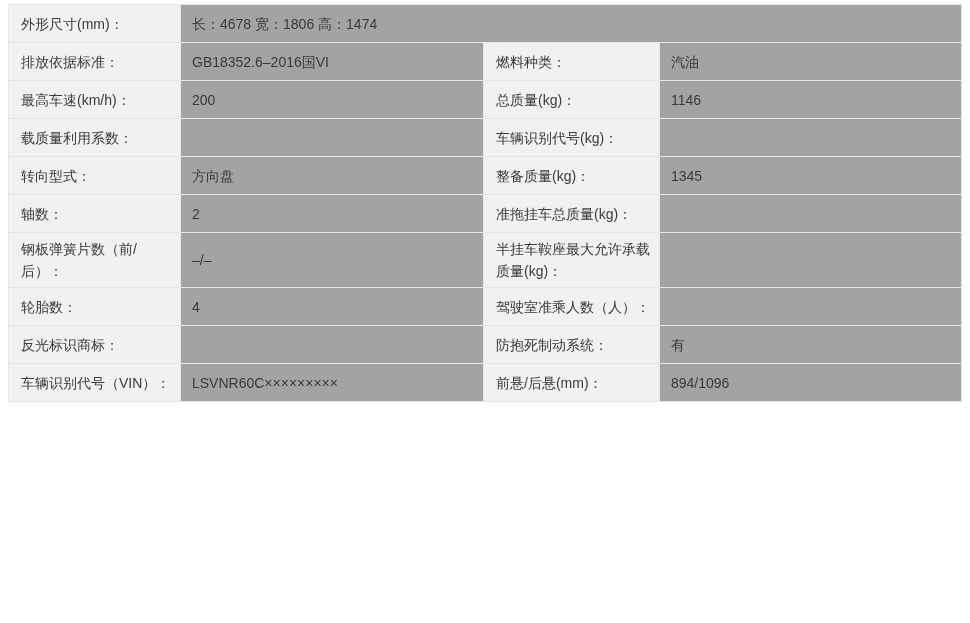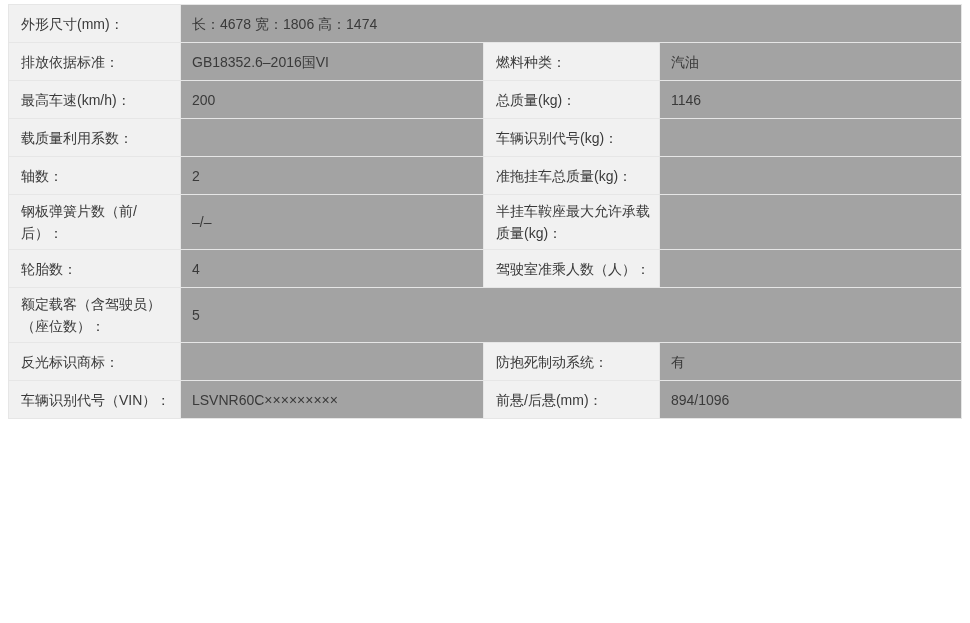--- a/index.html
+++ b/index.html
@@ -73,42 +73,44 @@
           <td class="label">总质量(kg)：</td>
           <td class="value">1146</td>
         </tr>
         <tr>
           <td class="label">载质量利用系数：</td>
           <td class="value"></td>
           <td class="label">车辆识别代号(kg)：</td>
           <td class="value"></td>
         </tr>
         <tr>
+          <td class="label">转向型式：</td>
+          <td class="value">方向盘</td>
+          <td class="label">整备质量(kg)：</td>
+          <td class="value">1345</td>
+        </tr>
+        <tr>
           <td class="label">轴数：</td>
           <td class="value">2</td>
           <td class="label">准拖挂车总质量(kg)：</td>
           <td class="value"></td>
         </tr>
         <tr>
           <td class="label">钢板弹簧片数（前/后）：</td>
           <td class="value">–/–</td>
           <td class="label">半挂车鞍座最大允许承载质量(kg)：</td>
           <td class="value"></td>
         </tr>
         <tr>
           <td class="label">轮胎数：</td>
           <td class="value">4</td>
           <td class="label">驾驶室准乘人数（人）：</td>
           <td class="value"></td>
         </tr>
         <tr>
-          <td class="label" colspan="1">额定载客（含驾驶员）（座位数）：</td>
-          <td class="value" colspan="3">5</td>
-        </tr>
-        <tr>
           <td class="label">反光标识商标：</td>
           <td class="value"></td>
           <td class="label">防抱死制动系统：</td>
           <td class="value">有</td>
         </tr>
         <tr>
           <td class="label">车辆识别代号（VIN）：</td>
           <td class="value">LSVNR60C×××××××××</td>
           <td class="label">前悬/后悬(mm)：</td>
           <td class="value">894/1096</td>

